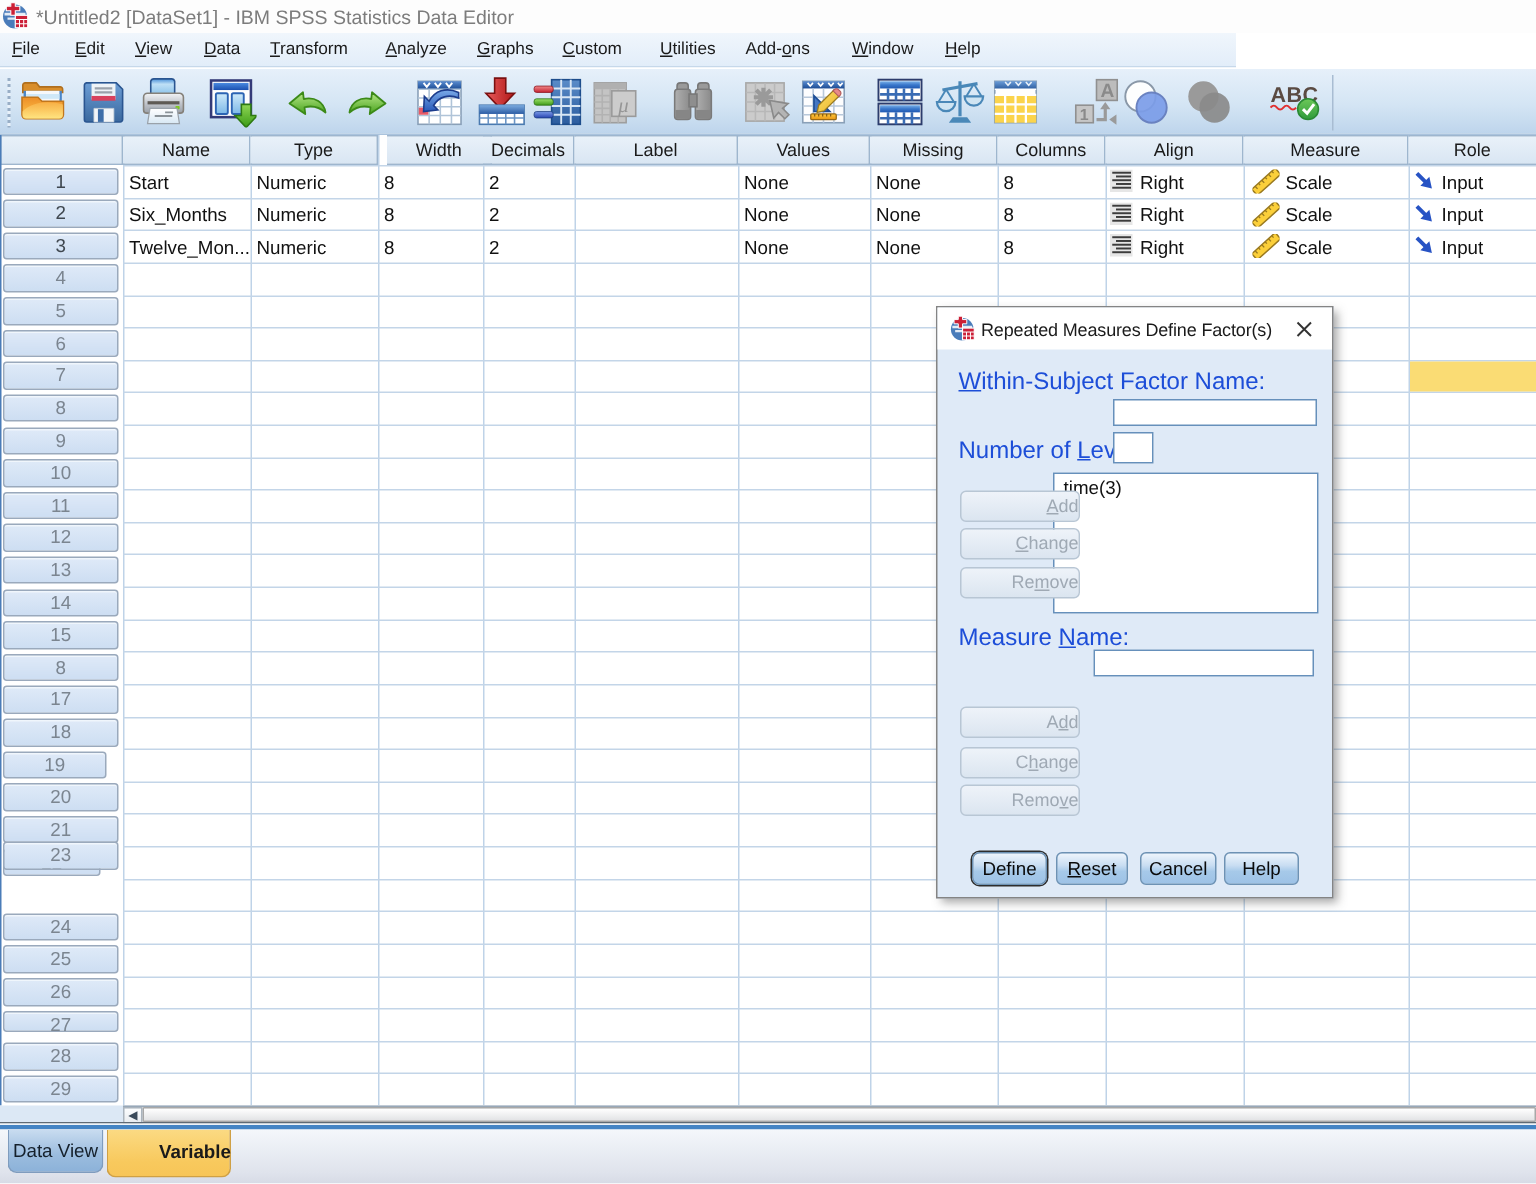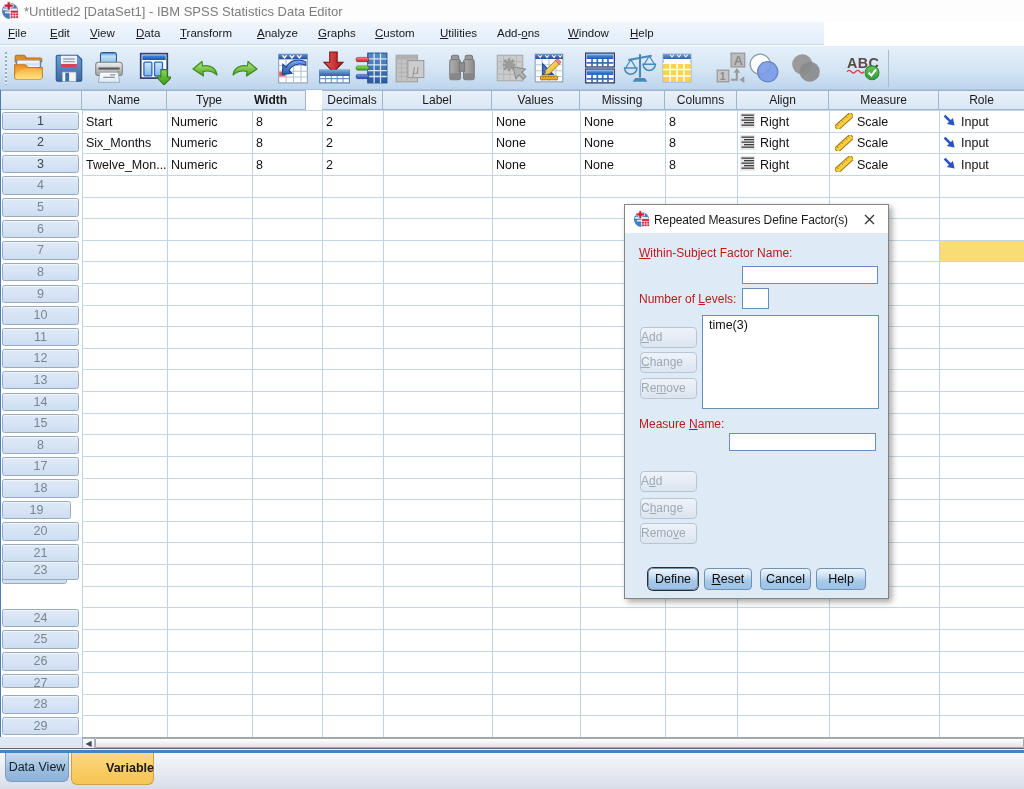--- a/index.html
+++ b/index.html
@@ -45,25 +45,25 @@
   border-radius:0 0 6px 6px; }
 #tab1 { left:5px; width:64px; height:29px; line-height:28px; color:#15202b;
   background:linear-gradient(#c9dcf0,#9bbcde 60%,#8cb2d9); border:1px solid #7f9cbe; border-top:none;}
 #tab2 { left:71px; width:83px; height:32px; line-height:30px; font-weight:bold; color:#1a1a1a;
   background:linear-gradient(#fbda83,#f8c95d 70%,#f7c558); border:1px solid #cfa045; border-top:none;padding-left:34px;}
 #dlg { position:absolute; left:624px; top:204px; width:265px; height:395px;
   background:#dfeaf7; border:1px solid #848484; box-shadow:3px 3px 6px rgba(80,80,80,0.5); }
 #dlgtitle { position:absolute; left:0; top:0; width:263px; height:28px; background:#ffffff; }
 #dlgtitle .tt { position:absolute; left:29px; top:8px; font-size:12px; color:#1a1a1a; letter-spacing:-0.1px; }
 #dlgx { position:absolute; right:10px; top:6px; font-size:14px; color:#333; }
-.dlab { position:absolute; font-size:12px; color:#b91c1c; }
+.dlab { position:absolute; font-size:16px; color:#1d4ed8; }
 .dfield { position:absolute; background:#fff; border:1px solid #6690bb; }
 .dlist { position:absolute; background:#fff; border:1px solid #6690bb; font-size:12.5px; color:#111; }
-.dbtn { position:absolute; width:57px; height:21px; border-radius:4px; font-size:12px;
-  text-align:left; line-height:19px; }
+.dbtn { position:absolute; width:80px; height:21px; border-radius:4px; font-size:12px;
+  text-align:right; line-height:19px;padding-left:32px; }
 .dbtn.dis { background:linear-gradient(#eef3f9,#dbe5f0); border:1px solid #b8c6d4; color:#9fa9b4; }
 .bbtn { position:absolute; height:22px; border-radius:4px; font-size:12.5px; color:#0a0a0a;
   text-align:center; line-height:20px;
   background:linear-gradient(#eef5fc,#c8ddf2 40%,#a6c9e9 60%,#9dc2e6);
   border:1px solid #6d92b4; }
 u { text-decoration:underline; text-underline-offset:1px; }
 </style></head><body>
 <div id="app">
 <div id="titlebar">
 <svg width="18" height="19" style="position:absolute;left:1px;top:1px" viewBox="0 0 18 19">
@@ -414,21 +414,21 @@
 <div class="hline" style="top:517.3px"></div>
 <div class="hline" style="top:538.9px"></div>
 <div class="hline" style="top:560.5px"></div>
 <div class="hline" style="top:582.1px"></div>
 <div class="hline" style="top:603.7px"></div>
 <div class="hline" style="top:625.4px"></div>
 <div class="hline" style="top:647.0px"></div>
 <div class="hcell" style="left:0px;width:82px;border-left:1px solid #9eb6ce;"></div>
 <div class="hcell" style="left:82px;width:85px;">Name</div>
 <div class="hcell" style="left:167px;width:85px;">Type</div>
-<div class="hcell" style="left:236px;width:70px;font-weight:bold;">Width</div>
+<div class="hcell" style="left:258px;width:70px;">Width</div>
 <div class="hcell" style="left:322px;width:61px;">Decimals</div>
 <div class="hcell" style="left:383px;width:109px;">Label</div>
 <div class="hcell" style="left:492px;width:88px;">Values</div>
 <div class="hcell" style="left:580px;width:85px;">Missing</div>
 <div class="hcell" style="left:665px;width:72px;">Columns</div>
 <div class="hcell" style="left:737px;width:92px;">Align</div>
 <div class="hcell" style="left:829px;width:110px;">Measure</div>
 <div class="hcell" style="left:939px;width:86px;">Role</div>
 <div class="rn" style="left:2px;top:21.5px;width:77px;height:18.6px;line-height:17.6px">1</div>
 <div class="rn" style="left:2px;top:43.1px;width:77px;height:18.6px;line-height:17.6px">2</div>

